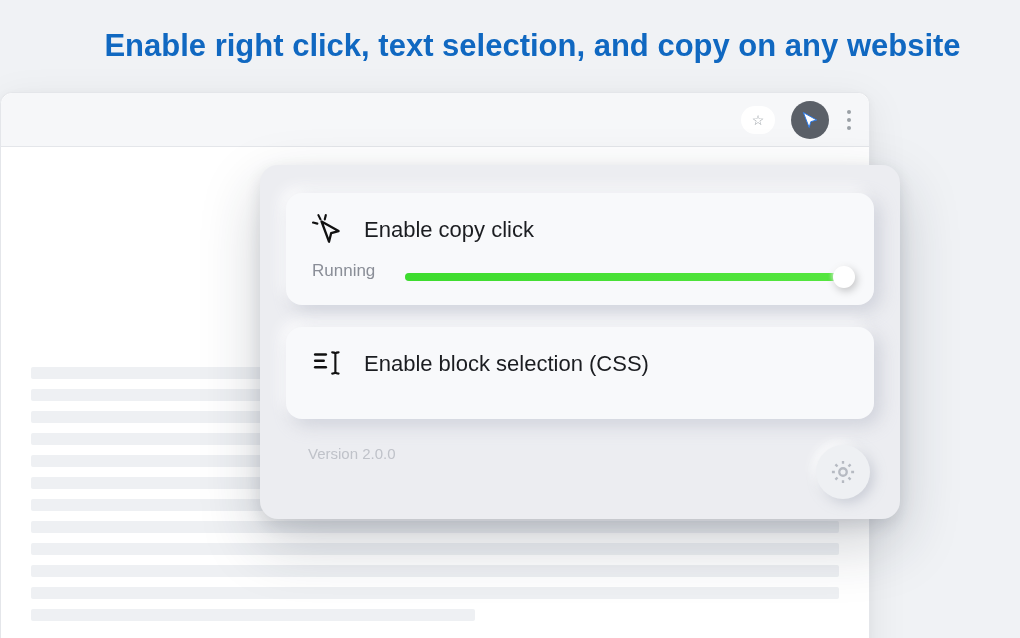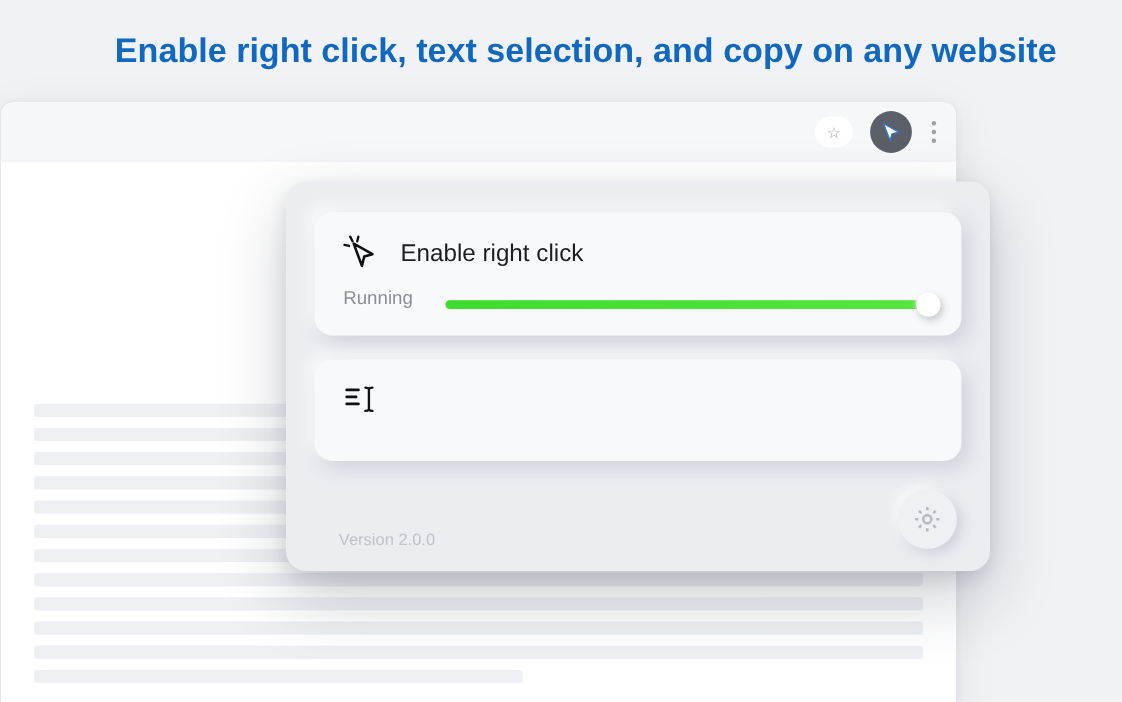--- a/index.html
+++ b/index.html
@@ -156,21 +156,21 @@
       border-radius: 50%;
       background: #fff;
       box-shadow: 2px 3px 8px rgba(0,0,0,.22), -1px -1px 4px rgba(255,255,255,.8);
       transform: translate(-50%, -50%);
     }
     .slider-handle.pos-full { left: 99%; }
     .slider-handle.pos-partial { left: 40%; }
 
     .popup-footer {
       display: flex;
-      align-items: flex-end;
+      align-items: flex-start;
       justify-content: space-between;
       padding: 4px 4px 0;
       gap: 28px;
     }
     .version {
       color: #bfc2c9;
       font-size: 15px;
       padding-left: 18px;
     }
     .gear-btn {
@@ -230,41 +230,42 @@
   <div class="card">
     <div class="card-head">
       <div class="card-icon">
         <svg viewBox="0 0 32 32">
           <path d="M9 8 L25 17 L18 19 L16 27 Z" fill="none" stroke="#111" stroke-width="2.2" stroke-linejoin="round"></path>
           <line x1="6" y1="2" x2="8" y2="6" stroke="#111" stroke-width="2" stroke-linecap="round"></line>
           <line x1="1" y1="9" x2="5" y2="10" stroke="#111" stroke-width="2" stroke-linecap="round"></line>
           <line x1="13" y1="2" x2="12" y2="6" stroke="#111" stroke-width="2" stroke-linecap="round"></line>
         </svg>
       </div>
-      <div class="card-title">Enable right click</div>
+      <div class="card-title">Enable copy click</div>
     </div>
     <div class="card-body">
       <div class="status-label">Running</div>
       <div class="slider-track">
         <div class="slider-fill green"></div>
         <div class="slider-handle pos-full"></div>
       </div>
     </div>
   </div>
 
   <div class="card">
     <div class="card-head">
       <div class="card-icon">
         <svg viewBox="0 0 32 32">
           <line x1="3" y1="7" x2="13" y2="7" stroke="#111" stroke-width="2.4" stroke-linecap="round"></line>
           <line x1="3" y1="13" x2="11" y2="13" stroke="#111" stroke-width="2.4" stroke-linecap="round"></line>
           <line x1="3" y1="19" x2="13" y2="19" stroke="#111" stroke-width="2.4" stroke-linecap="round"></line>
           <path d="M19 5 C21 5 22 6 22 6 C22 6 23 5 25 5 M22 6 L22 24 M19 25 C21 25 22 24 22 24 C22 24 23 25 25 25" fill="none" stroke="#111" stroke-width="2" stroke-linecap="round"></path>
         </svg>
       </div>
+      <div class="card-title">Enable block selection (CSS)</div>
     </div>
   </div>
 
   <div class="popup-footer">
     <div class="version">Version 2.0.0</div>
     <div class="gear-btn">
       <svg viewBox="0 0 24 24">
         <circle cx="12" cy="12" r="3.2"></circle>
         <path d="M12 2.5 L12 5 M12 19 L12 21.5 M21.5 12 L19 12 M5 12 L2.5 12 M18.5 5.5 L16.7 7.3 M7.3 16.7 L5.5 18.5 M18.5 18.5 L16.7 16.7 M7.3 7.3 L5.5 5.5"></path>
       </svg>

